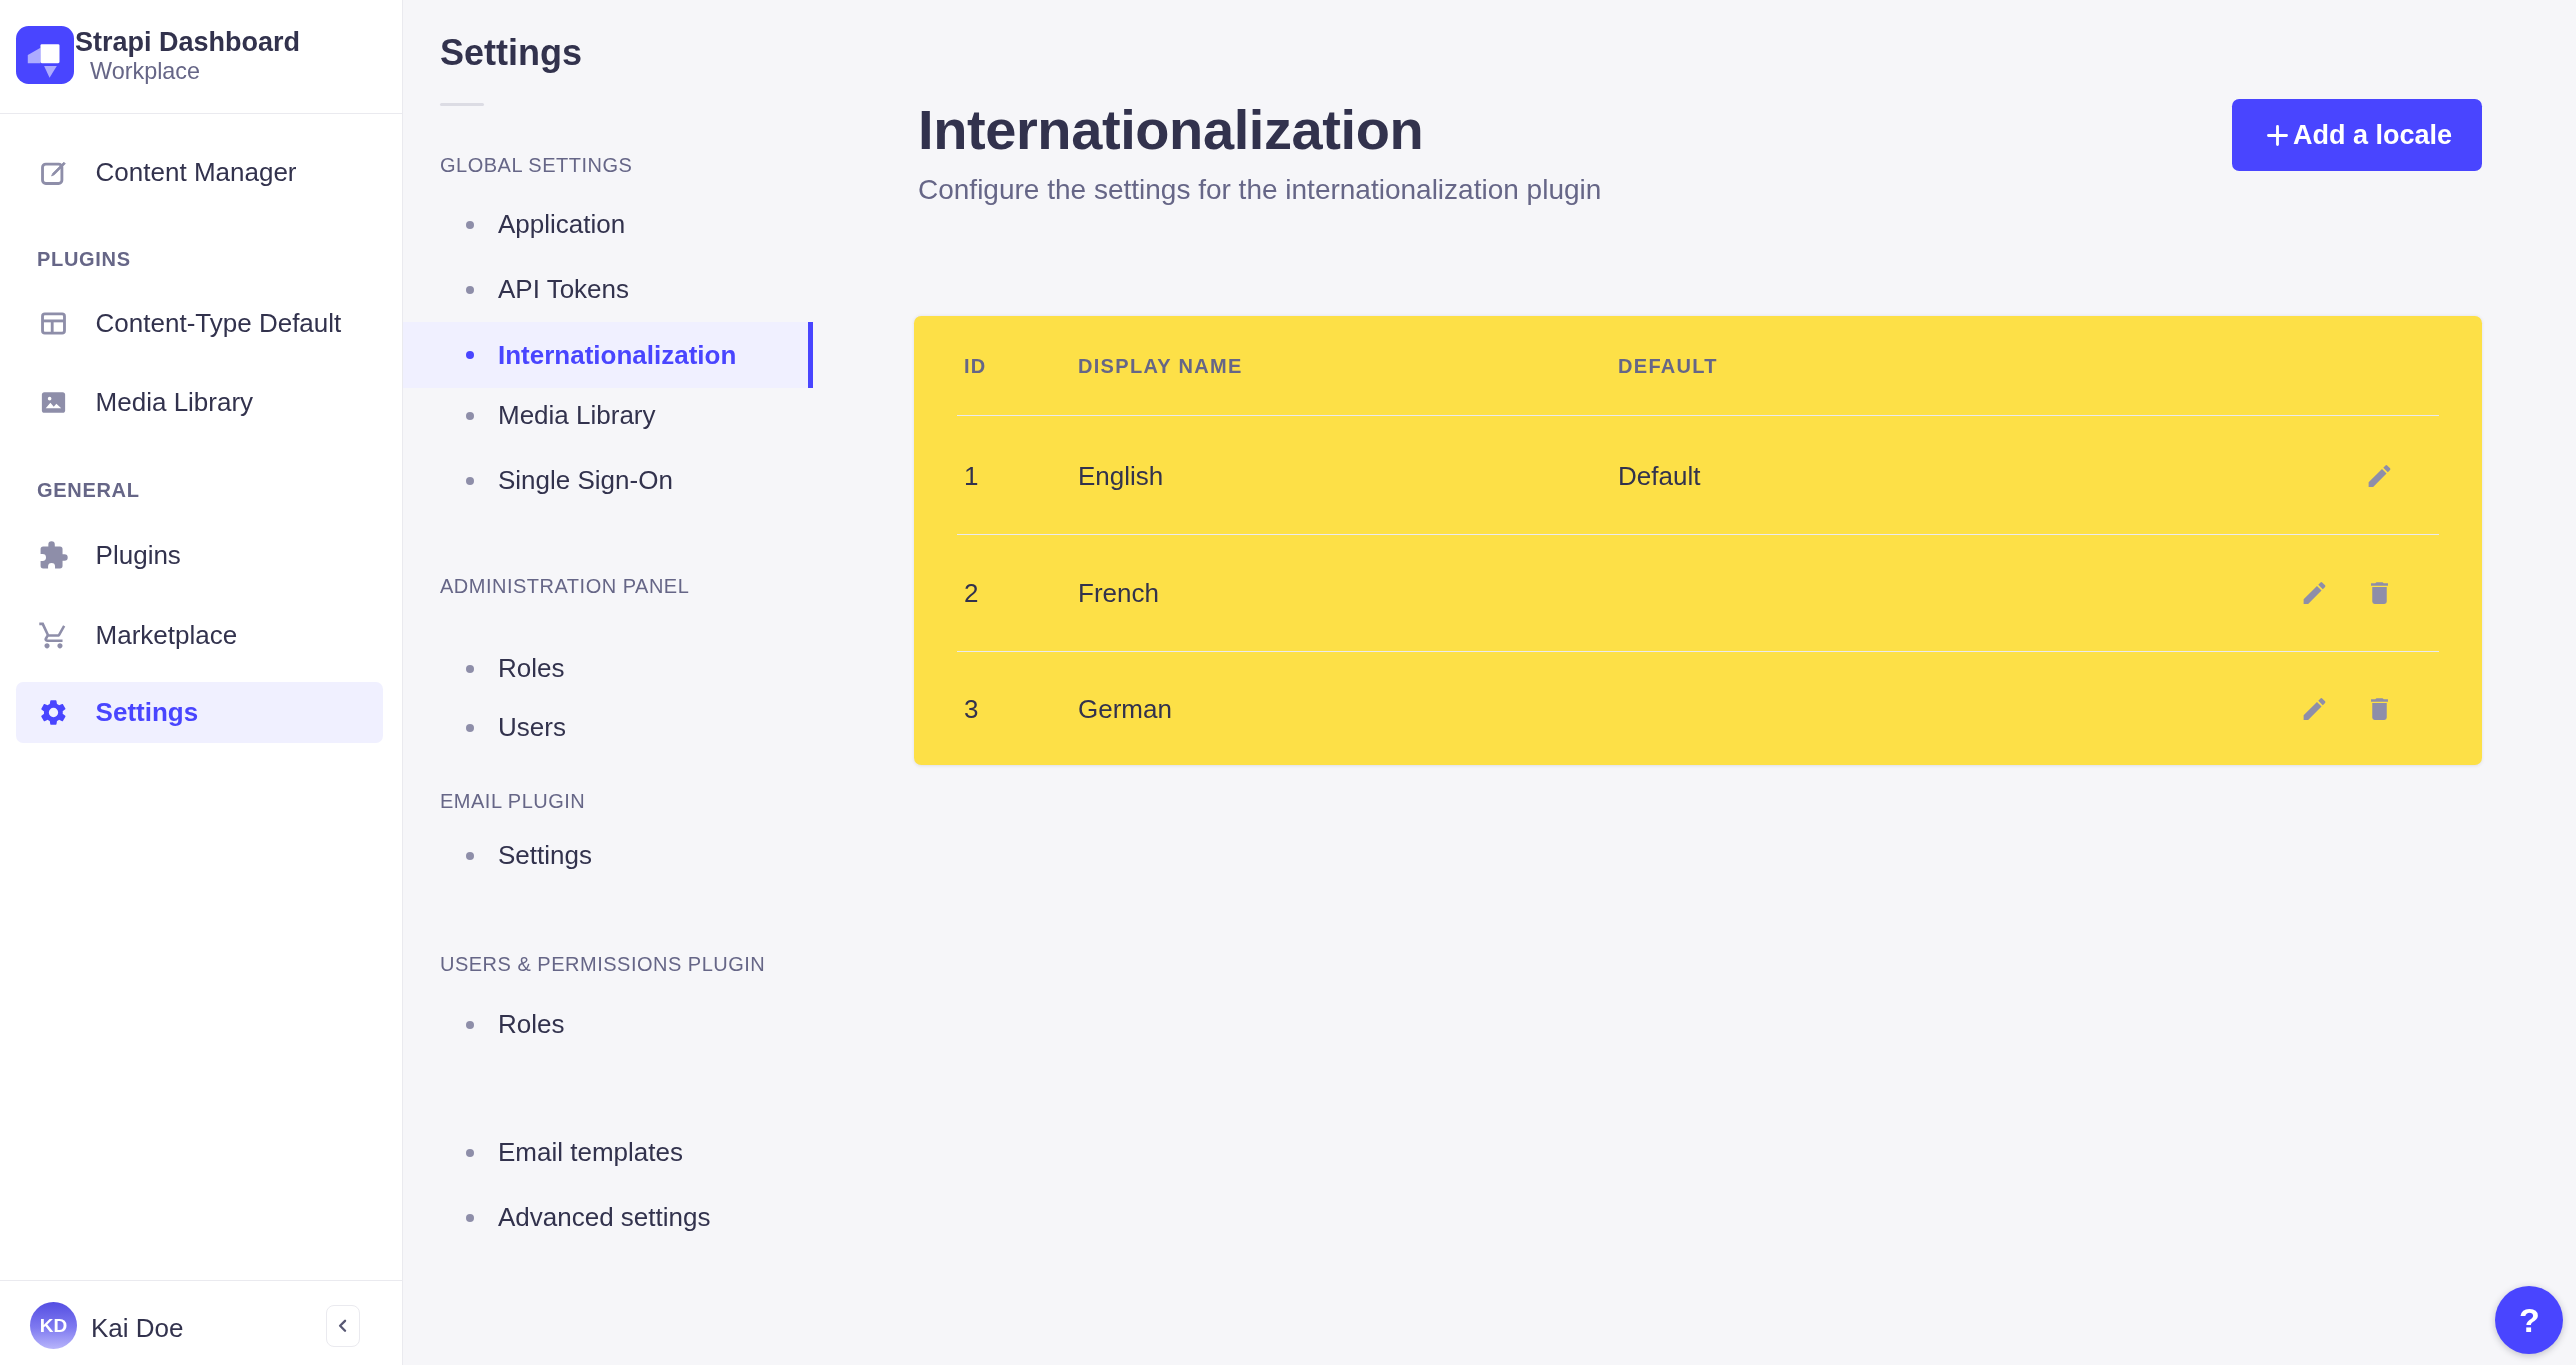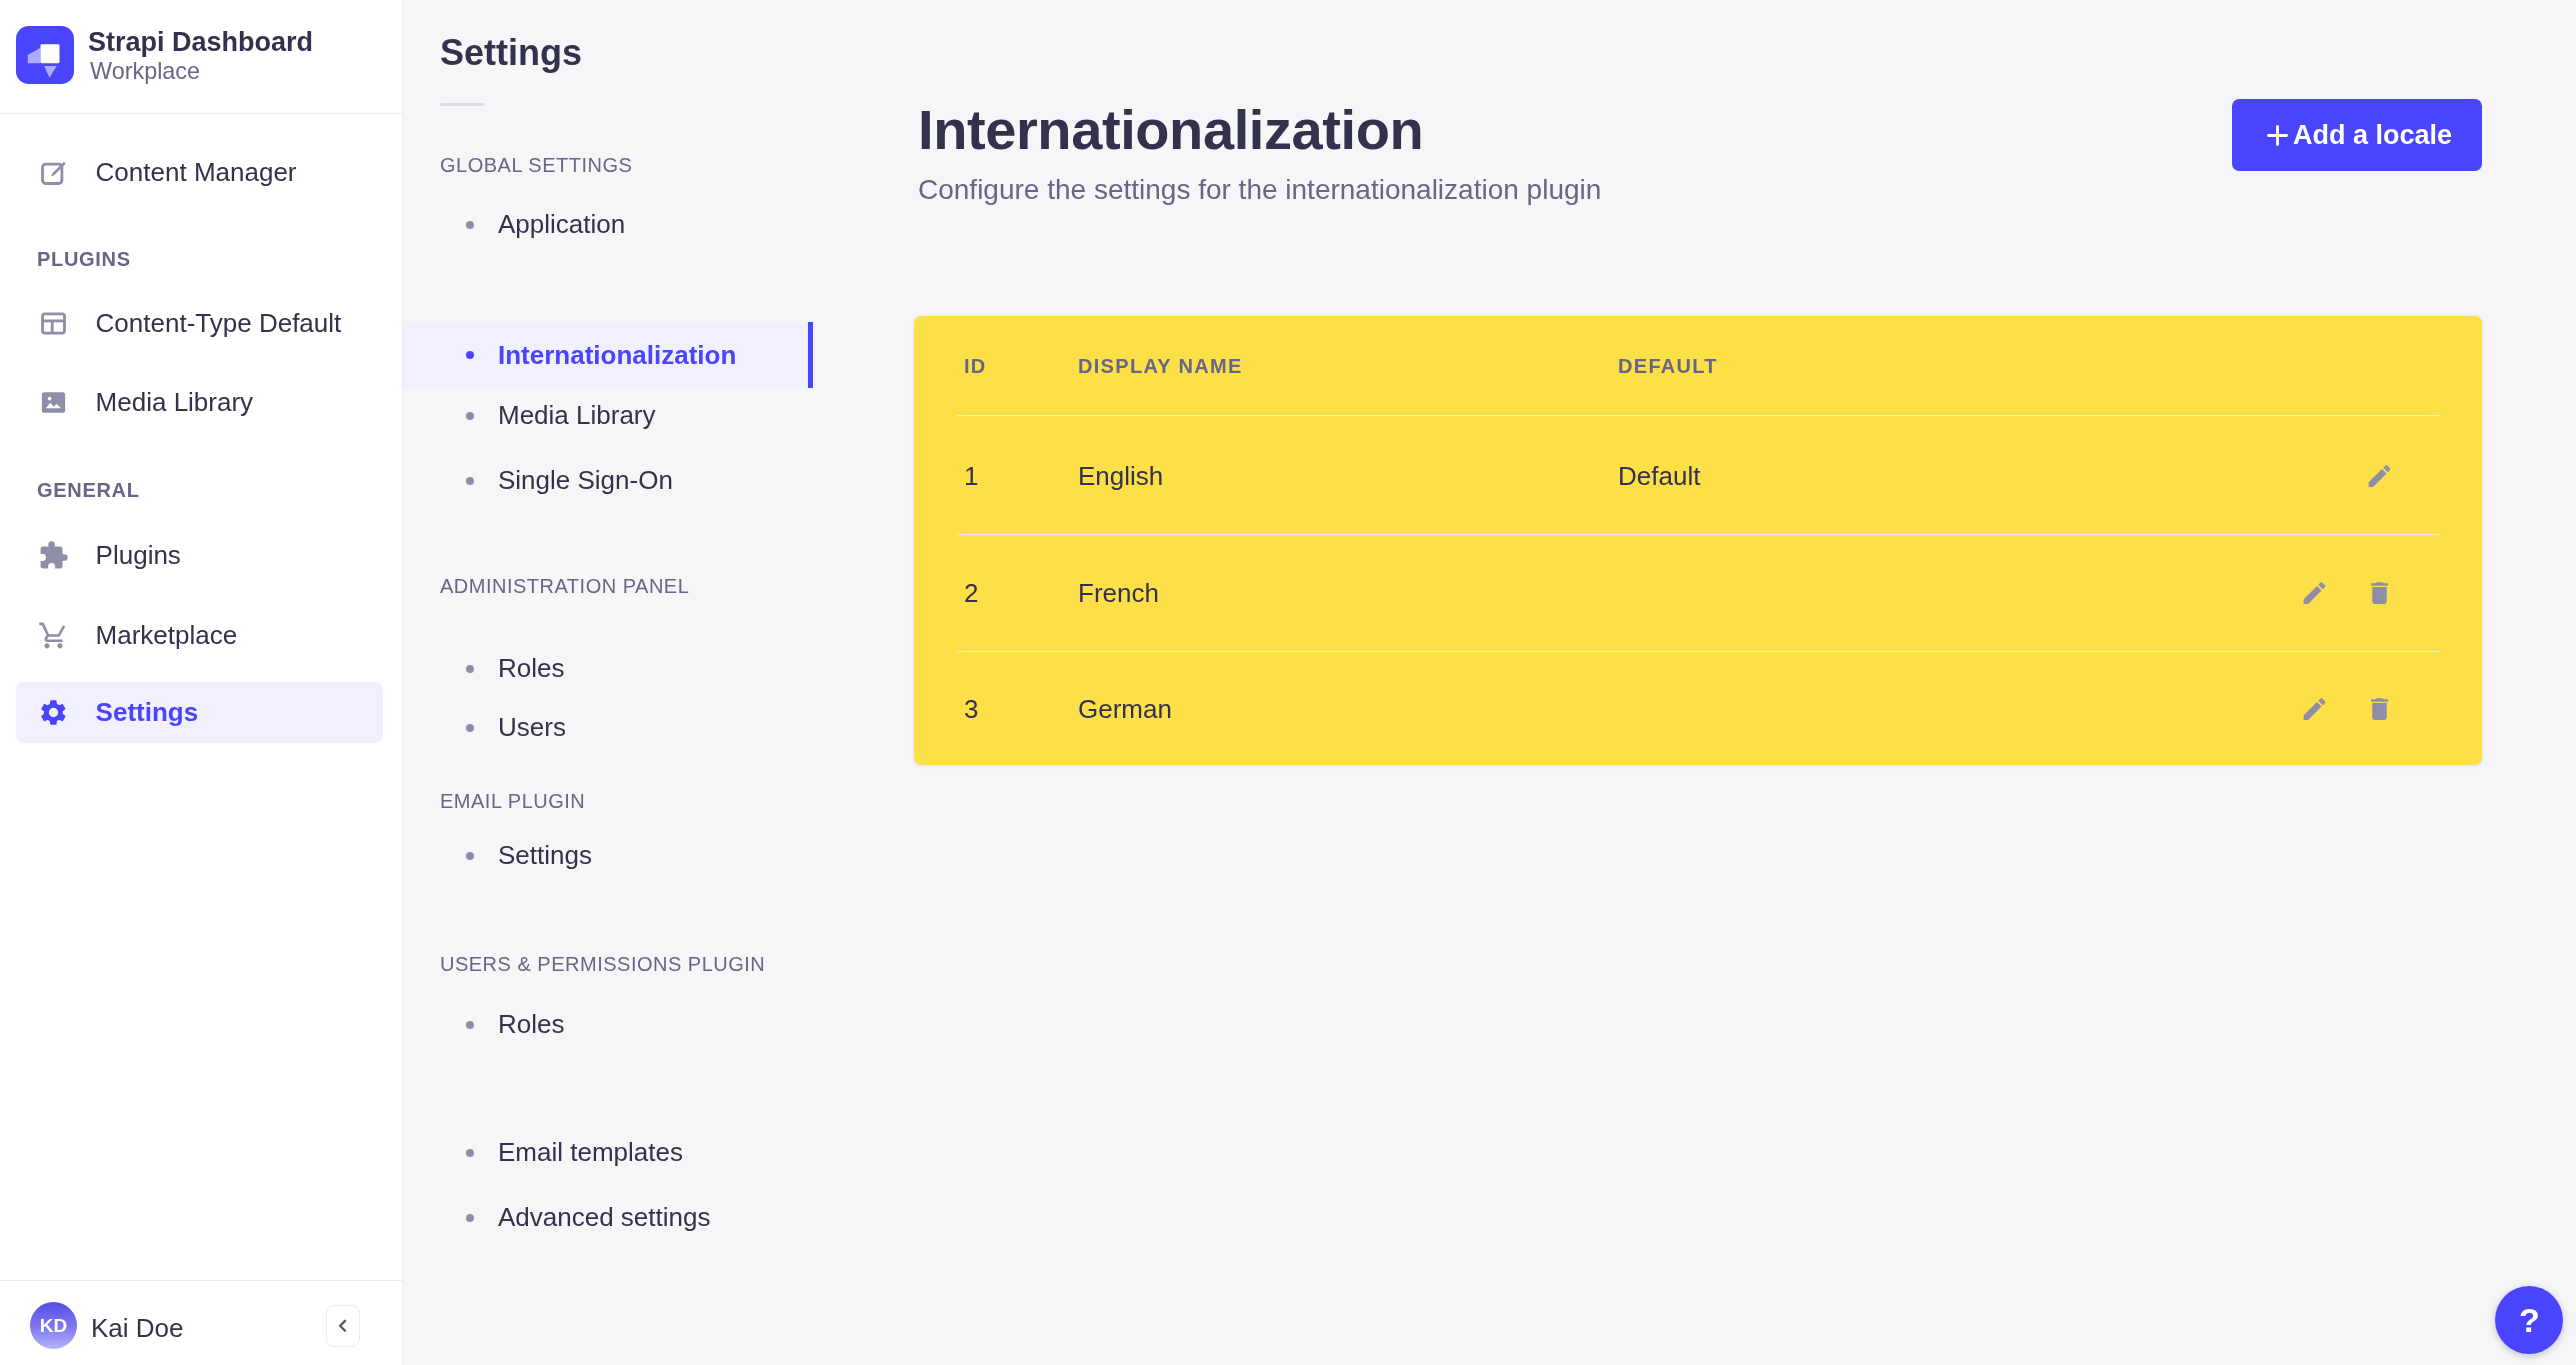--- a/index.html
+++ b/index.html
@@ -19,21 +19,21 @@
     background:#ffffff; border-right:0.9px solid #eaeaef;
   }
   .brand {
     position:absolute; left:0; top:0; width:100%; height:114px;
     border-bottom:0.9px solid #eaeaef;
   }
   .brand-logo {
     position:absolute; left:16px; top:26px; width:58px; height:58px;
     border-radius:12.6px; background:#4945ff;
   }
-  .brand-title { position:absolute; left:88px; top:27px; font-size:27px; font-weight:700; color:#32324d; }
+  .brand-title { position:absolute; left:75px; top:27px; font-size:27px; font-weight:700; color:#32324d; }
   .brand-sub   { position:absolute; left:90px; top:58px; font-size:23.4px; color:#666687; }
 
   .nav-item {
     position:absolute; left:16px; width:367px; height:61px;
     display:flex; align-items:center; padding-left:21.6px;
     border-radius:7.2px; font-size:26px; color:#32324d; cursor:pointer;
   }
   .nav-item .nicon { width:31px; height:31px; margin-right:27px; color:#8e8ea9; flex:0 0 auto; }
   .nav-item.selected { background:#f0f0ff; color:#4945ff; font-weight:600; }
   .nav-item.selected .nicon { color:#4945ff; }
@@ -228,20 +228,24 @@
 
 <nav class="subnav">
   <div class="subnav-title">Settings</div>
   <div class="subnav-divider"></div>
 
   <div class="group-label" style="top:154px">GLOBAL SETTINGS</div>
   <div class="sub-item" style="top:195px">
     <span class="dot"></span>
     <span>Application</span>
   </div>
+  <div class="sub-item" style="top:260px">
+    <span class="dot"></span>
+    <span>API Tokens</span>
+  </div>
   <div class="sub-item selected" style="top:322px">
     <span class="dot"></span>
     <span>Internationalization</span>
   </div>
   <div class="sub-item" style="top:386px">
     <span class="dot"></span>
     <span>Media Library</span>
   </div>
   <div class="sub-item" style="top:451px">
     <span class="dot"></span>

